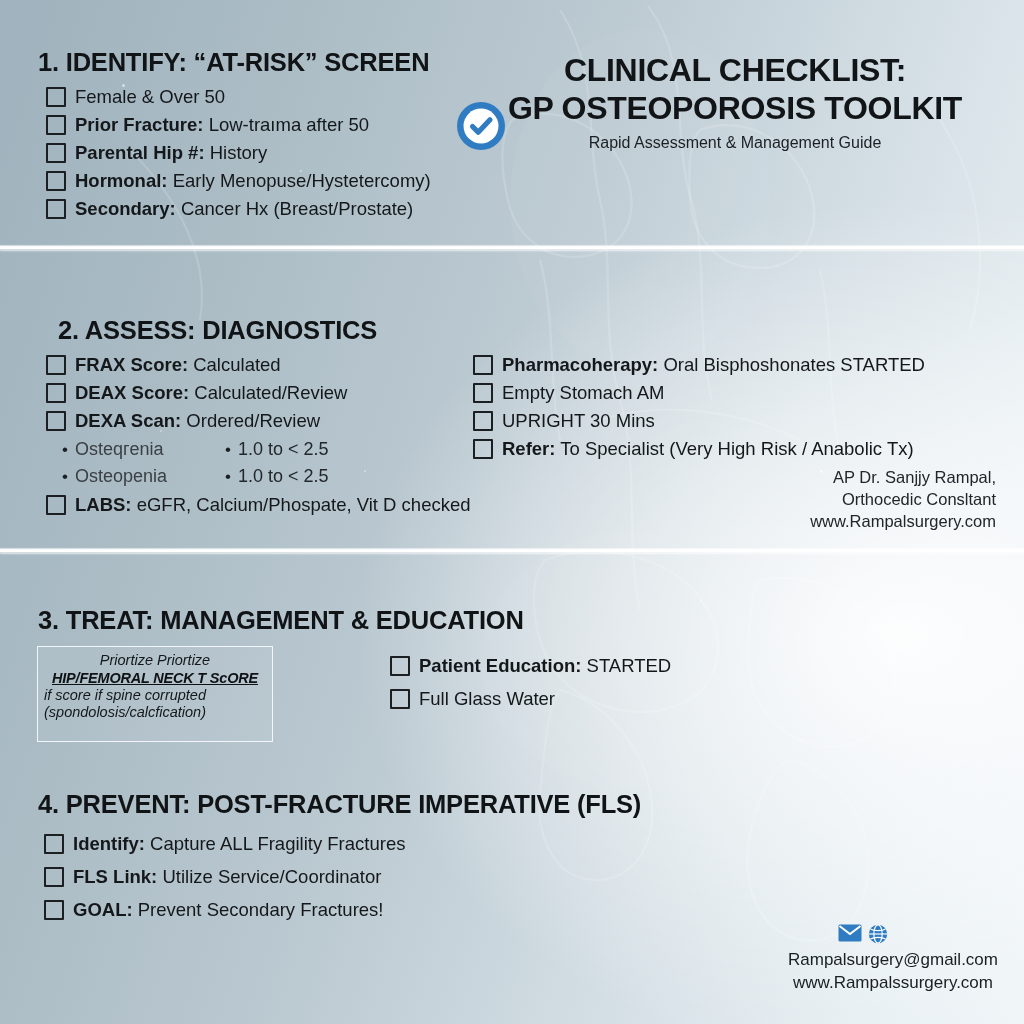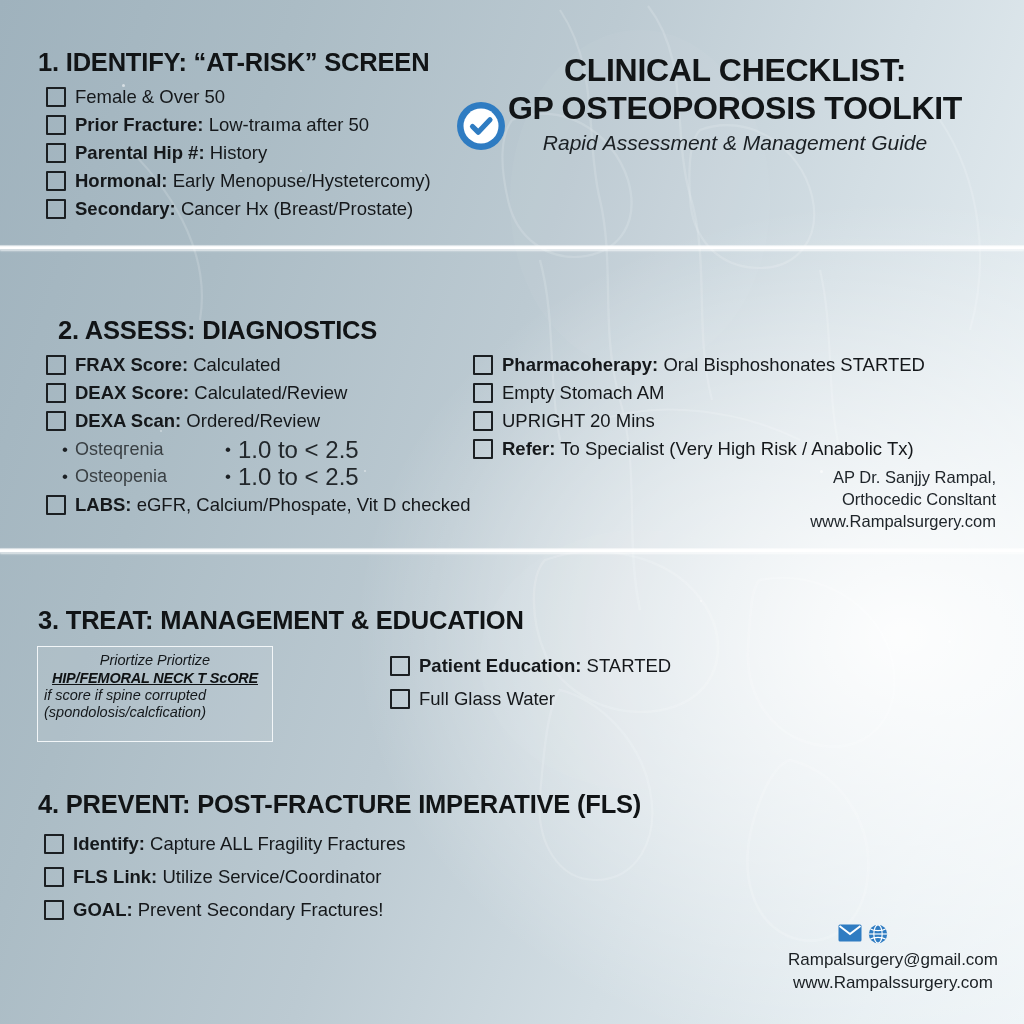--- a/index.html
+++ b/index.html
@@ -52,28 +52,28 @@
     flex:0 0 auto;
     border-radius:1px;
   }
   .txt{font-size:18.5px;line-height:20px;color:#15181b;}
   .txt b{font-weight:bold;}
 
   
   .subrow{display:flex;align-items:center;height:27px;white-space:nowrap;padding-left:16px;}
   .bullet{font-size:17px;margin-right:7px;color:#1c2024;line-height:1;}
   .sub-a{font-size:18px;color:#3a4044;width:150px;display:inline-block;}
-  .sub-b{font-size:24px;color:#22272b;}
+  .sub-b{font-size:18px;color:#22272b;}
 
   
   #title-wrap{position:absolute;left:455px;top:52px;width:560px;text-align:center;}
   .t1,.t2{font-weight:bold;color:#121517;letter-spacing:-0.3px;white-space:nowrap;}
   .t1{font-size:32px;line-height:36px;}
   .t2{font-size:32px;line-height:40px;}
-  .t3{font-size:21px;line-height:30px;color:#1b2024;white-space:nowrap;font-style:italic;}
+  .t3{font-size:16px;line-height:30px;color:#1b2024;white-space:nowrap;}
   #badge{
     position:absolute;left:455px;top:100px;width:52px;height:52px;
   }
 
   
   #credit{position:absolute;right:28px;top:466px;text-align:right;}
   #credit div{font-size:16.5px;line-height:22px;color:#20262b;white-space:nowrap;}
 
   
   #pearl{
@@ -205,21 +205,21 @@
     <div class="row">
       <span class="cbx"></span>
       <span class="txt"><b>Pharmacoherapy:</b><span> Oral Bisphoshonates STARTED</span></span>
     </div>
     <div class="row">
       <span class="cbx"></span>
       <span class="txt"><b></b><span>Empty Stomach AM</span></span>
     </div>
     <div class="row">
       <span class="cbx"></span>
-      <span class="txt"><b></b><span>UPRIGHT 20 Mins</span></span>
+      <span class="txt"><b></b><span>UPRIGHT 30 Mins</span></span>
     </div>
     <div class="row">
       <span class="cbx"></span>
       <span class="txt"><b>Refer:</b><span> To Specialist (Very High Risk / Anabolic Tx)</span></span>
     </div>
   </div>
 
   <div id="credit">
     <div>AP Dr. Sanjjy Rampal,</div>
     <div>Orthocedic Consltant</div>

